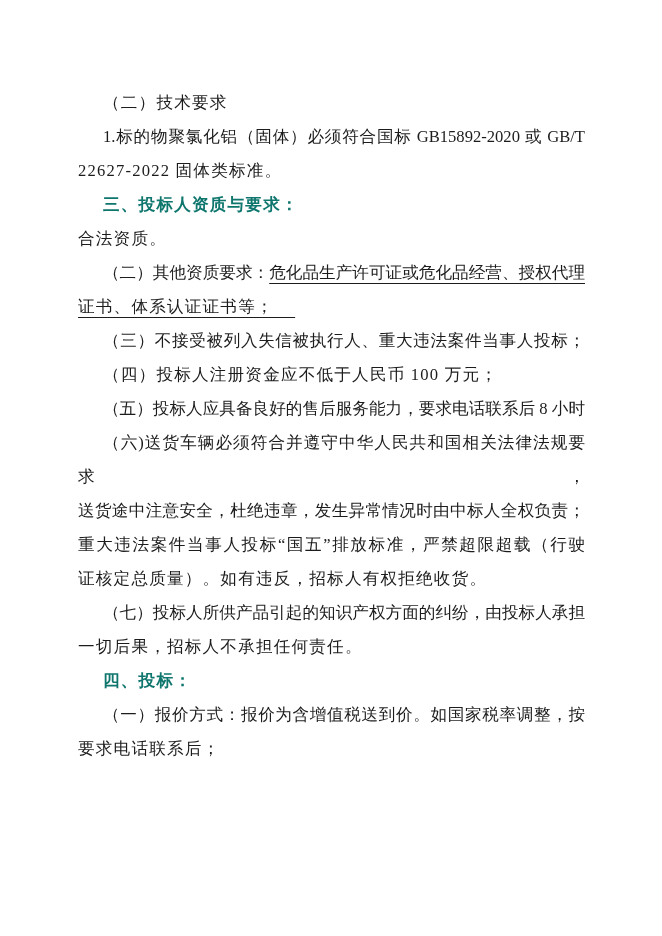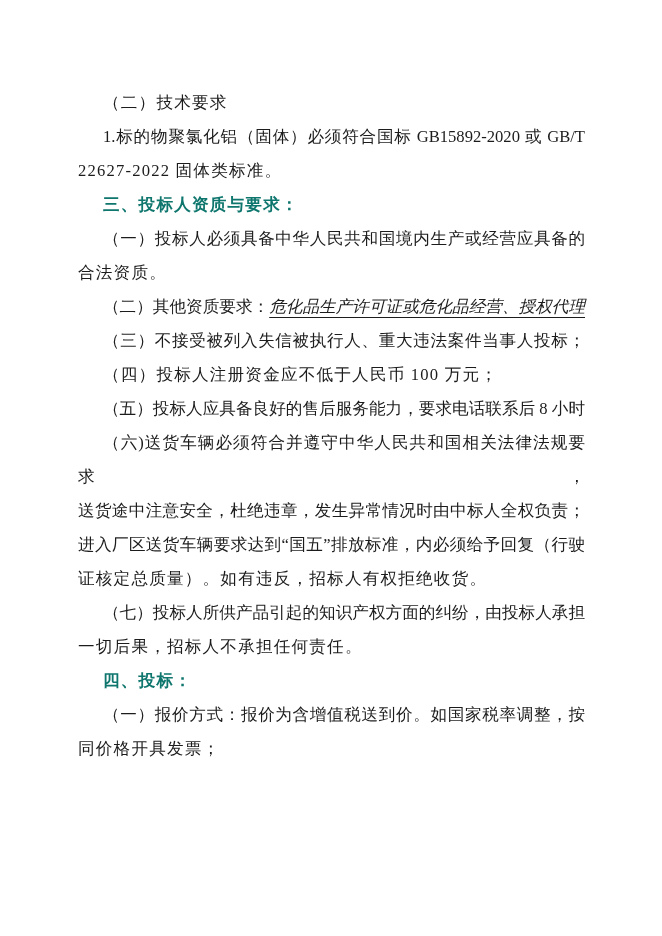--- a/index.html
+++ b/index.html
@@ -45,43 +45,42 @@
   }
   .line.bold {
     font-weight: bold;
     color: #0f766e;
   }
   .u {
     text-decoration: underline;
     text-decoration-color: #1c1c1c;
     text-decoration-thickness: 1px;
     text-underline-offset: 5px;
-    font-style: italic;
   }
 </style>
 </head>
 <body>
 
 <div class="page">
   <div class="doc-body">
     <div>
         <div class="line indent"><span>（二）技术要求</span></div>
         <div class="line indent fill"><span>1.标的物聚氯化铝（固体）必须符合国标 GB15892-2020 或 GB/T</span></div>
         <div class="line"><span>22627-2022 固体类标准。</span></div>
         <div class="line indent bold"><span>三、投标人资质与要求：</span></div>
-        <div class="line indent fill"><span>（一）投标人必须具备中华人民共和国境内生产或经营应具备的</span></div>
         <div class="line"><span>合法资质。</span></div>
         <div class="line indent fill"><span>（二）其他资质要求：</span><span class="u">危化品生产许可证或危化品经营、授权代理</span></div>
+        <div class="line"><span class="u">证书、体系认证证书等；&nbsp;&nbsp;&nbsp;&nbsp;</span></div>
         <div class="line indent fill"><span>（三）不接受被列入失信被执行人、重大违法案件当事人投标；</span></div>
         <div class="line indent"><span>（四）投标人注册资金应不低于人民币 100 万元；</span></div>
         <div class="line indent fill"><span>（五）投标人应具备良好的售后服务能力，要求电话联系后 8 小时</span></div>
         <div class="line indent fill"><span>（六)送货车辆必须符合并遵守中华人民共和国相关法律法规要求，</span></div>
         <div class="line fill"><span>送货途中注意安全，杜绝违章，发生异常情况时由中标人全权负责；</span></div>
-        <div class="line fill"><span>进入厂区送货车辆要求达到“国五”排放标准，内必须给予回复（行驶</span></div>
+        <div class="line fill"><span>重大违法案件当事人投标“国五”排放标准，严禁超限超载（行驶</span></div>
         <div class="line"><span>证核定总质量）。如有违反，招标人有权拒绝收货。</span></div>
         <div class="line indent fill"><span>（七）投标人所供产品引起的知识产权方面的纠纷，由投标人承担</span></div>
         <div class="line"><span>一切后果，招标人不承担任何责任。</span></div>
         <div class="line indent bold"><span>四、投标：</span></div>
         <div class="line indent fill"><span>（一）报价方式：报价为含增值税送到价。如国家税率调整，按</span></div>
-        <div class="line"><span>同价格开具发票；</span></div>
+        <div class="line"><span>要求电话联系后；</span></div>
       </div>
   </div>
 </div>
 
 </body></html>

